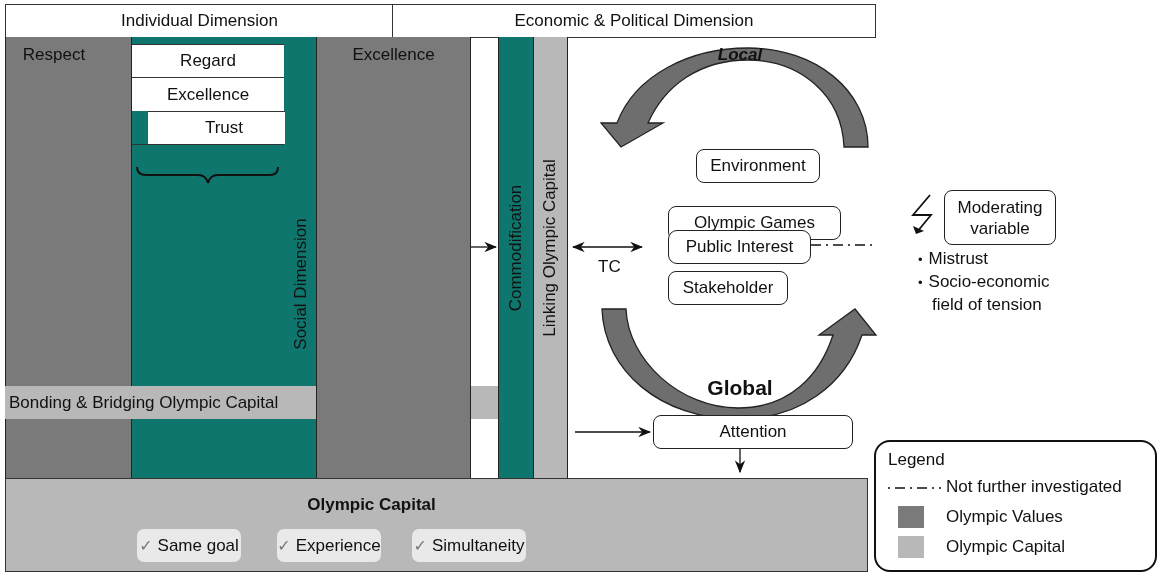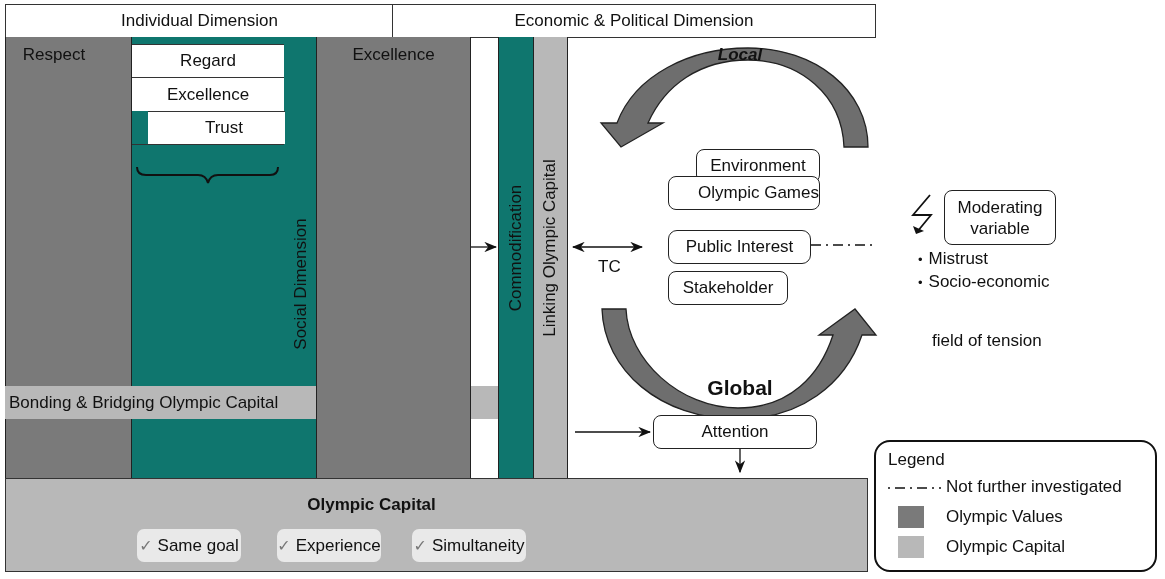--- a/index.html
+++ b/index.html
@@ -118,44 +118,44 @@
   <path d="M930 195 L913 215 L931 215 L917 232" fill="none" stroke="#111" stroke-width="1.8"></path>
   <path d="M913 226 L916 234 L924 231 Z" fill="#111"></path>
 </svg>
 
 <div class="abs bold" style="left:710px;top:45px;width:60px;text-align:center;font-size:17px;font-style:italic;">Local</div>
 <div class="abs bold" style="left:700px;top:376px;width:80px;text-align:center;font-size:21px;">Global</div>
 
 <div class="abs rbox" style="left:668px;top:149px;width:124px;height:34px;margin-left:28px;">
     <span>Environment</span>
   </div>
-<div class="abs rbox" style="left:668px;top:176px;width:152px;height:34px;justify-content:flex-end;">
+<div class="abs rbox" style="left:668px;top:206px;width:173px;height:34px;">
     <span>Olympic Games</span>
   </div>
 <div class="abs rbox" style="left:668px;top:230px;width:143px;height:34px;border-radius:9px;">
     <span>Public Interest</span>
   </div>
 <div class="abs rbox" style="left:668px;top:271px;width:120px;height:34px;">
     <span>Stakeholder</span>
   </div>
 
 <div class="abs" style="left:598px;top:257px;font-size:17px;">TC</div>
 
-<div class="abs rbox" style="left:653px;top:415px;width:164px;height:34px;border-radius:8px;">
+<div class="abs rbox" style="left:653px;top:415px;width:200px;height:34px;border-radius:8px;">
     <span>Attention</span>
   </div>
 
 <div class="abs rbox" style="left:944px;top:190px;width:112px;height:55px;flex-direction:column;line-height:21px;">
   <span>Moderating</span>
   <span>variable</span>
 </div>
 <div class="abs" style="left:918px;top:248px;font-size:17px;line-height:22px;">
   <div><span style="font-size:13px;margin-right:6px;">•</span><span>Mistrust</span></div>
   <div><span style="font-size:13px;margin-right:6px;">•</span><span>Socio-economic</span></div>
-  <div style="padding-left:14px;margin-top:36px;">field of tension</div>
+  <div style="padding-left:14px;">field of tension</div>
 </div>
 
 <div class="abs" style="left:874px;top:440px;width:283px;height:132px;border:2px solid #111;border-radius:16px;background:#fff;text-align:center;">
   <div class="abs" style="left:12px;top:8px;font-size:17px;">Legend</div>
   <svg width="60" height="20" style="left:10px;top:36px;">
     <line x1="2" y1="10" x2="55" y2="10" stroke="#111" stroke-width="1.3" stroke-dasharray="2 5 10 5"></line>
   </svg>
   <div class="abs" style="left:70px;top:35px;font-size:17px;">Not further investigated</div>
   <div class="abs dark" style="left:22px;top:64px;width:26px;height:22px;"></div>
   <div class="abs" style="left:70px;top:65px;font-size:17px;">Olympic Values</div>

